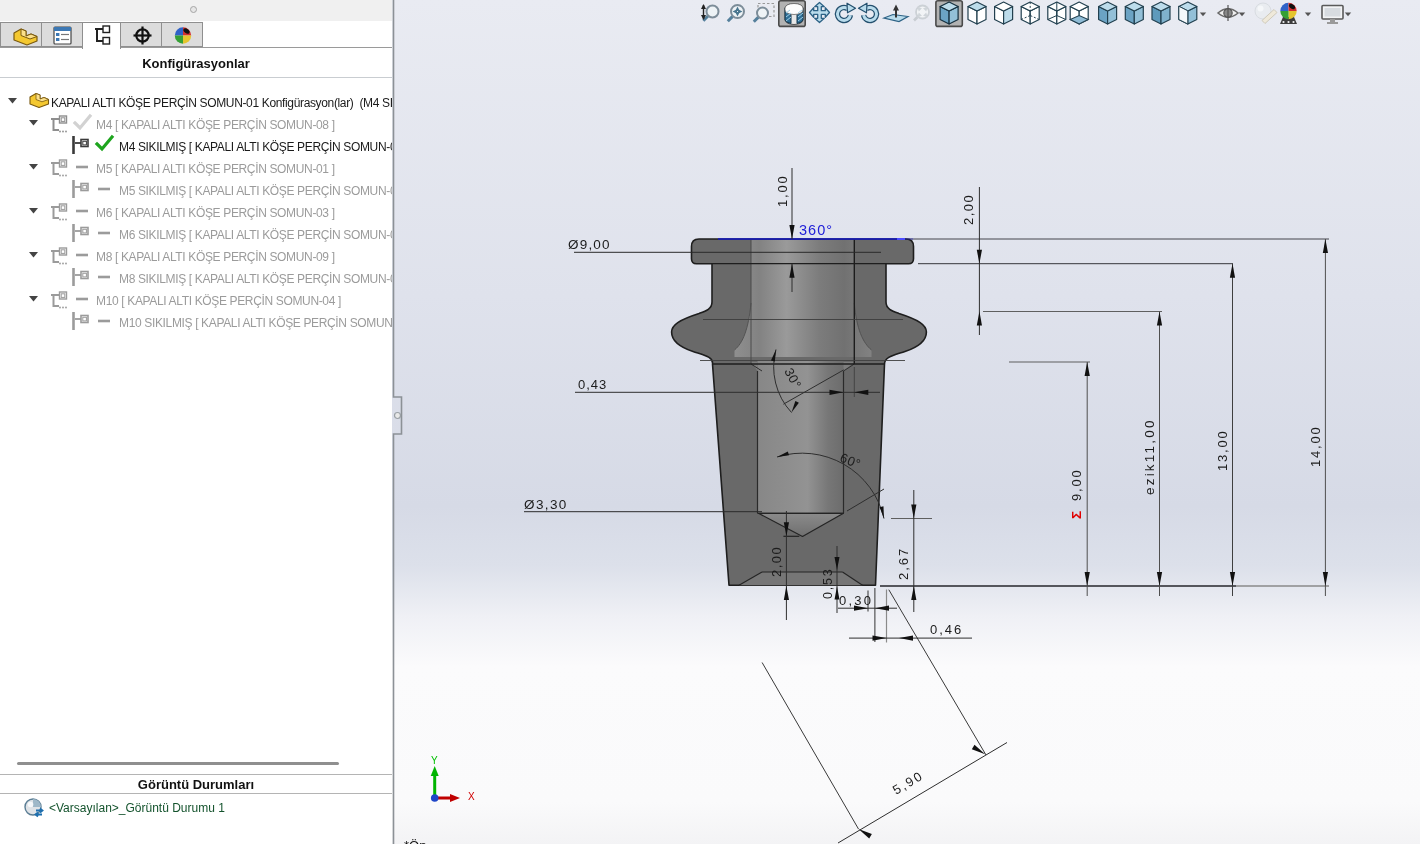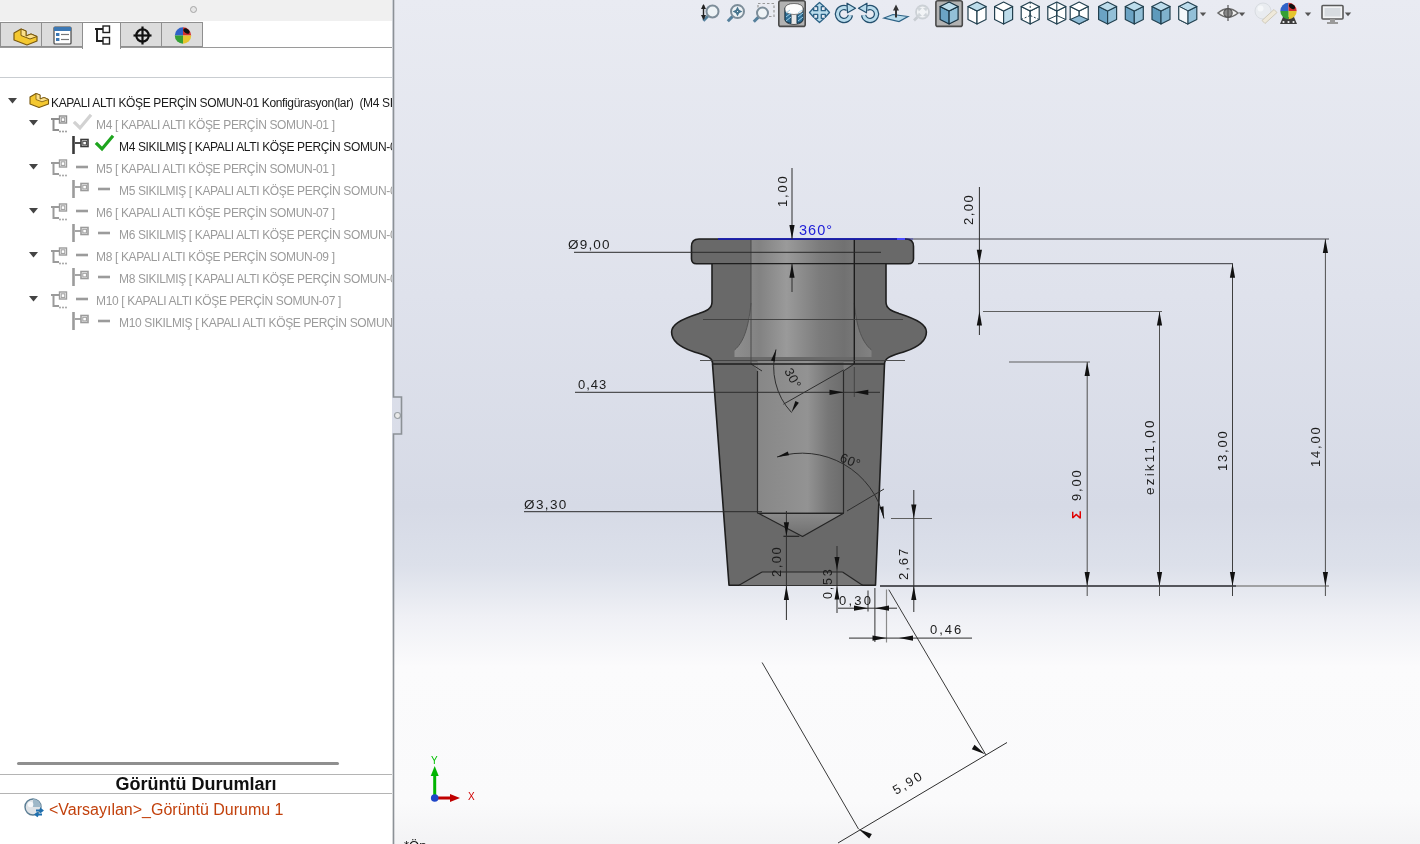--- a/index.html
+++ b/index.html
@@ -299,46 +299,47 @@
       <circle cx="142.5" cy="35.5" r="6.2" fill="none" stroke="#111" stroke-width="2.2"></circle>
       <line x1="142.5" y1="26.5" x2="142.5" y2="44.5" stroke="#111" stroke-width="2.2"></line>
       <line x1="133.5" y1="35.5" x2="151.5" y2="35.5" stroke="#111" stroke-width="2.2"></line>
       <path d="M 174.8,35.5 A 8.2 8.2 0 0 1 183,27.3 L 183,35.5 Z" fill="#2f62c8"></path>
       <path d="M 183,27.3 A 8.2 8.2 0 0 1 191.2,35.5 L 183,35.5 Z" fill="#d42f2f"></path>
       <path d="M 191.2,35.5 A 8.2 8.2 0 0 1 183,43.7 L 183,35.5 Z" fill="#e5c52e"></path>
       <path d="M 183,43.7 A 8.2 8.2 0 0 1 174.8,35.5 L 183,35.5 Z" fill="#35a035"></path>
       <ellipse cx="186.5" cy="31" rx="3.4" ry="2.2" fill="#111" transform="rotate(35 186.5 31)"></ellipse>
     </svg>
 
+  <div style="position:absolute;left:0;top:56px;width:392px;text-align:center;font-weight:bold;font-size:13px;color:#111;">Konfigürasyonlar</div>
   <div style="position:absolute;left:0;top:77px;width:392px;height:1px;background:#c9cdd1;"></div>
 
   <div id="tree">
       <div class="trow " style="left:51px;top:93px;">KAPALI ALTI KÖŞE PERÇİN SOMUN-01 Konfigürasyon(lar)&nbsp; (M4 SIKILMIŞ)</div>
-      <div class="trow gray" style="left:96px;top:115px;">M4 [ KAPALI ALTI KÖŞE PERÇİN SOMUN-01 ]</div>
+      <div class="trow gray" style="left:96px;top:115px;">M4 [ KAPALI ALTI KÖŞE PERÇİN SOMUN-08 ]</div>
       <div class="trow " style="left:119px;top:137px;">M4 SIKILMIŞ [ KAPALI ALTI KÖŞE PERÇİN SOMUN-01 ]</div>
       <div class="trow gray" style="left:96px;top:159px;text-align:center;">M5 [ KAPALI ALTI KÖŞE PERÇİN SOMUN-01 ]</div>
       <div class="trow gray" style="left:119px;top:181px;">M5 SIKILMIŞ [ KAPALI ALTI KÖŞE PERÇİN SOMUN-01 ]</div>
-      <div class="trow gray" style="left:96px;top:203px;">M6 [ KAPALI ALTI KÖŞE PERÇİN SOMUN-07 ]</div>
+      <div class="trow gray" style="left:96px;top:203px;">M6 [ KAPALI ALTI KÖŞE PERÇİN SOMUN-03 ]</div>
       <div class="trow gray" style="left:119px;top:225px;">M6 SIKILMIŞ [ KAPALI ALTI KÖŞE PERÇİN SOMUN-01 ]</div>
       <div class="trow gray" style="left:96px;top:247px;">M8 [ KAPALI ALTI KÖŞE PERÇİN SOMUN-09 ]</div>
       <div class="trow gray" style="left:119px;top:269px;">M8 SIKILMIŞ [ KAPALI ALTI KÖŞE PERÇİN SOMUN-01 ]</div>
-      <div class="trow gray" style="left:96px;top:291px;">M10 [ KAPALI ALTI KÖŞE PERÇİN SOMUN-07 ]</div>
+      <div class="trow gray" style="left:96px;top:291px;">M10 [ KAPALI ALTI KÖŞE PERÇİN SOMUN-04 ]</div>
       <div class="trow gray" style="left:119px;top:313px;">M10 SIKILMIŞ [ KAPALI ALTI KÖŞE PERÇİN SOMUN-01 ]</div>
     </div>
 
   <div style="position:absolute;left:17px;top:762px;width:322px;height:3px;background:#8f8f8f;border-radius:2px;"></div>
-  <div style="position:absolute;left:0;top:774px;width:392px;height:20px;border-top:1px solid #b4b4b4;border-bottom:1px solid #b4b4b4;box-sizing:border-box;text-align:center;font-weight:bold;font-size:18px;color:#111;line-height:19px;">Görüntü Durumları</div>
+  <div style="position:absolute;left:0;top:774px;width:392px;height:20px;border-top:1px solid #b4b4b4;border-bottom:1px solid #b4b4b4;box-sizing:border-box;text-align:center;font-weight:bold;font-size:13px;color:#111;line-height:19px;">Görüntü Durumları</div>
   <svg style="position:absolute;left:24px;top:798px;" width="24" height="20" id="dsicon">
       <circle cx="9" cy="9" r="8" fill="#dfe3e7" stroke="#5a7d94" stroke-width="1.4"></circle>
       <path d="M 9,1 A 8 8 0 0 1 17,9 L 9,9 Z" fill="#9fb8c8"></path>
       <circle cx="6.5" cy="6.5" r="2.8" fill="#f6f8fa"></circle>
       <path d="M 12,12.5 L 18,12.5 M 16,10.5 L 18.5,12.5 L 16,14.5" fill="none" stroke="#1f6fae" stroke-width="1.8"></path>
       <path d="M 18,16.5 L 12,16.5 M 14,14.5 L 11.5,16.5 L 14,18.5" fill="none" stroke="#1f6fae" stroke-width="1.8"></path>
     </svg>
-  <div style="position:absolute;left:49px;top:801px;font-size:16px;color:#c2410c;">&lt;Varsayılan&gt;_Görüntü Durumu 1</div>
+  <div style="position:absolute;left:49px;top:801px;font-size:12px;color:#14532d;">&lt;Varsayılan&gt;_Görüntü Durumu 1</div>
 <svg style="position:absolute;left:0;top:0;" width="392" height="760">
       <polygon points="8,98 17,98 12.5,103.5" fill="#444"></polygon>
       <path d="M 30,97 L 36,93.5 L 40,95 L 40,99 L 44,97.5 L 48.5,99.5 L 48.5,104 L 39,107.5 L 30,104 Z" fill="#f4c830" stroke="#7a5a10" stroke-width="1.1" stroke-linejoin="round"></path>
       <path d="M 36,93.5 L 40,95 L 40,99 L 44,97.5 L 48.5,99.5 L 42,101.8 L 36,99.5 Z" fill="#fce08a" stroke="#7a5a10" stroke-width="0.8"></path>
       <polygon points="29,120 38,120 33.5,125.5" fill="#444"></polygon>
       <path d="M 51,119 L 61,119 M 53.5,119 L 53.5,130 L 59,130" fill="none" stroke="#8e8e8e" stroke-width="2"></path>
       <rect x="59.5" y="116" width="7" height="7" fill="#fff" stroke="#8e8e8e" stroke-width="1.4"></rect>
       <rect x="61.2" y="117.8" width="3.6" height="3.6" fill="none" stroke="#8e8e8e" stroke-width="1"></rect>
       <circle cx="60" cy="131.5" r="0.9" fill="#8e8e8e"></circle>
       <circle cx="63" cy="131.5" r="0.9" fill="#8e8e8e"></circle>

